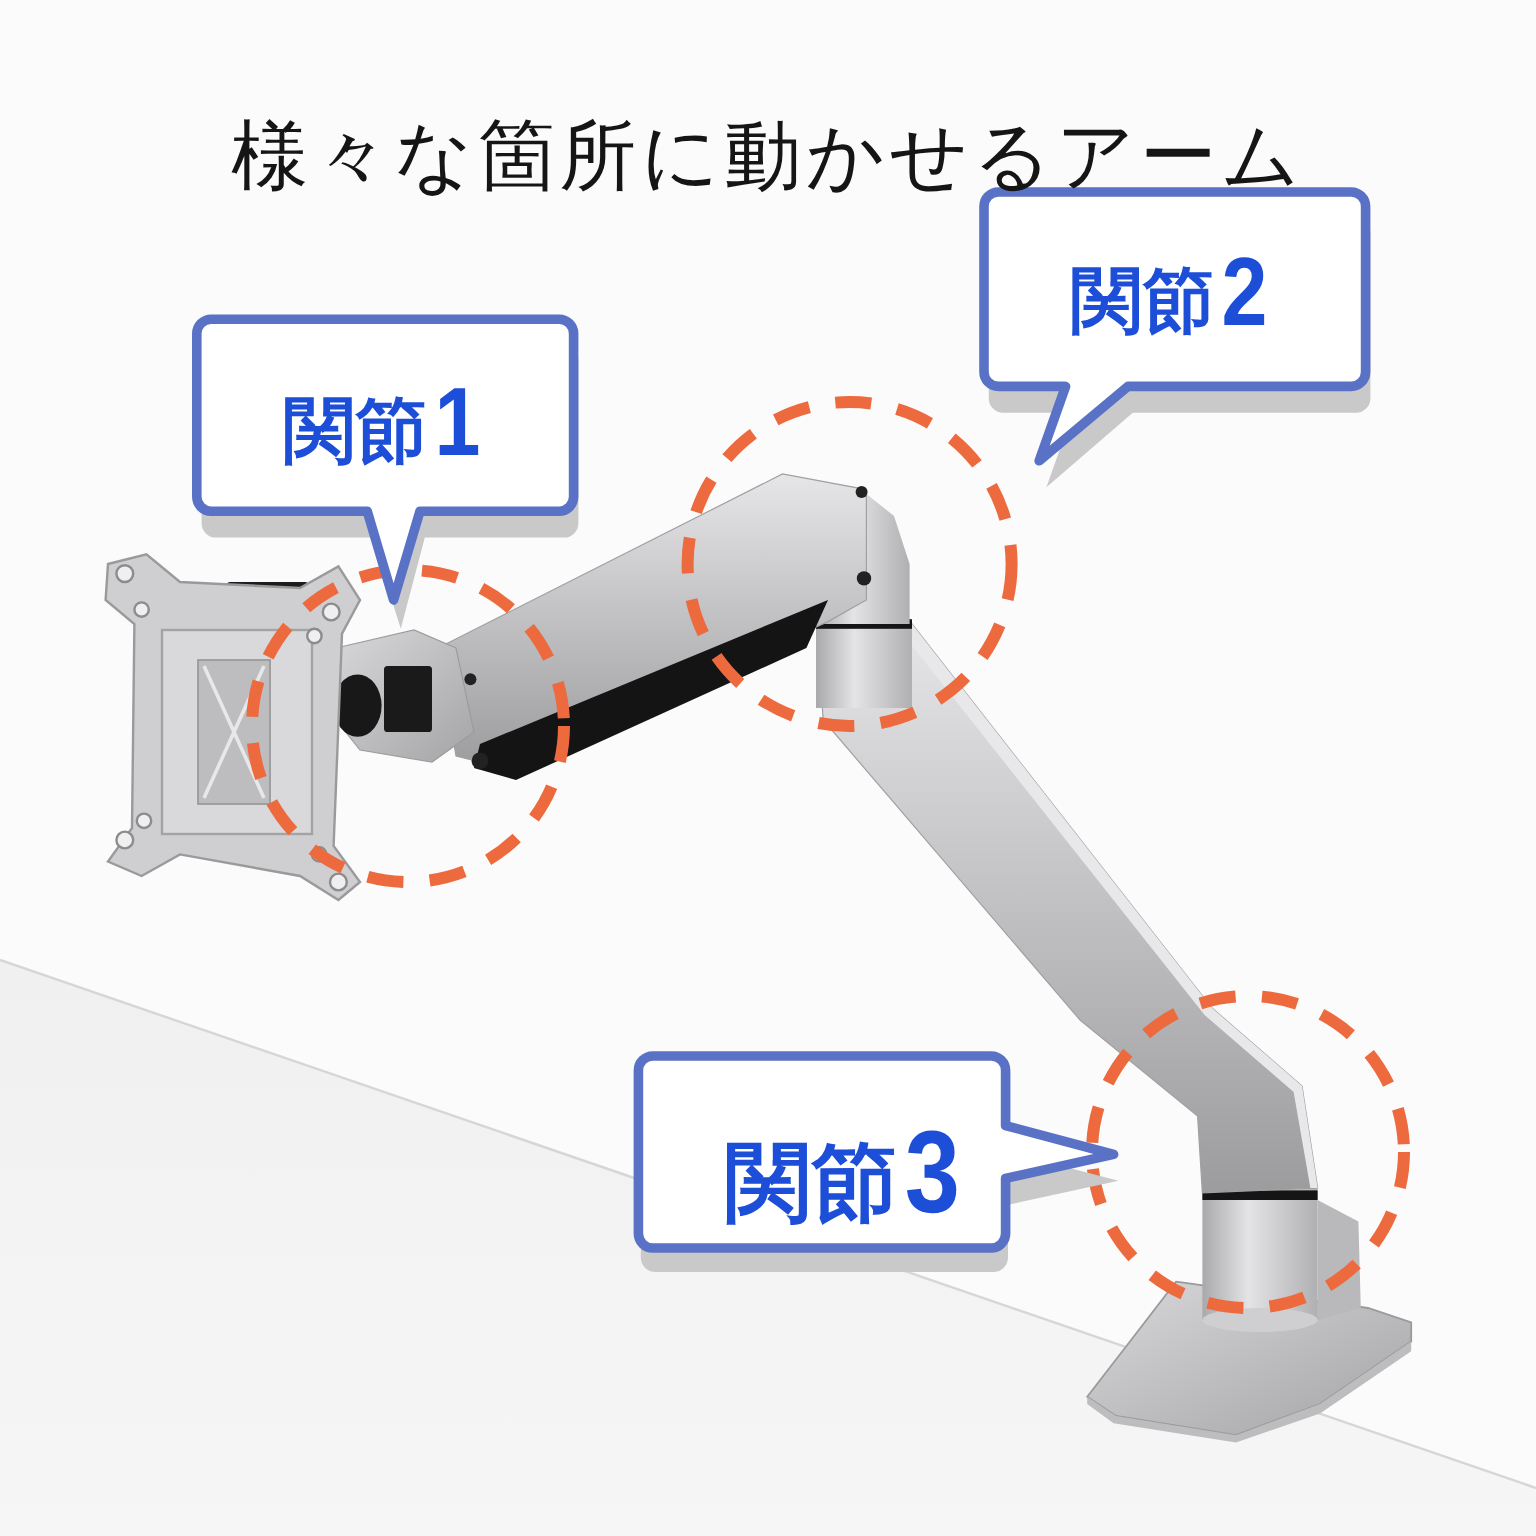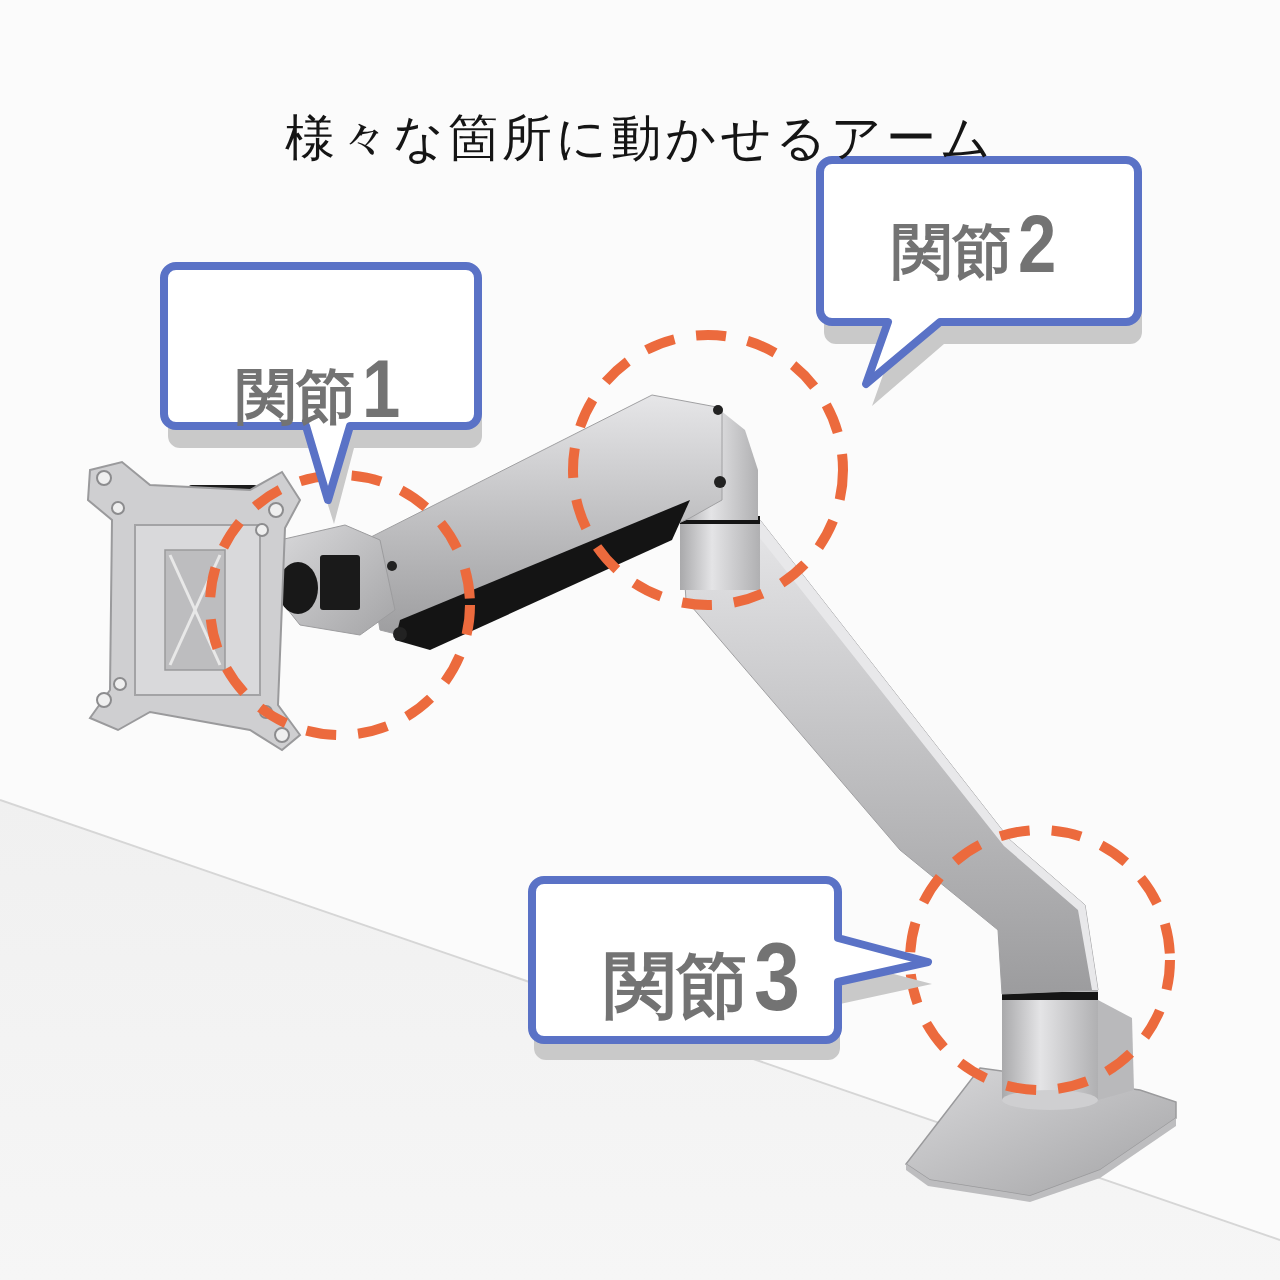--- a/index.html
+++ b/index.html
@@ -3,27 +3,27 @@
   <meta charset="utf-8">
   <style>
     html, body { margin: 0; padding: 0; }
     body {
       width: 1280px; height: 1280px; overflow: hidden; position: relative;
       background: #fbfbfb;
       font-family: "DejaVu Serif", serif;
     }
     .scene { position: absolute; left: 0; top: 0; width: 1280px; height: 1280px; }
     .title {
-      position: absolute; left: 0; top: 54px; width: 1280px; text-align: center;
+      position: absolute; left: 0; top: 38px; width: 1280px; text-align: center;
       font-family: "DejaVu Serif", "Liberation Serif", serif;
-      font-size: 50px; color: #151515; letter-spacing: 4px; line-height: 100px;
+      font-size: 64px; color: #151515; letter-spacing: 4px; line-height: 100px;
       font-weight: normal;
     }
     .bubble-label {
-      position: absolute; color: #737373;
+      position: absolute; color: #1d4ed8;
       font-family: "DejaVu Sans", "Liberation Sans", sans-serif;
       font-weight: bold; white-space: nowrap; line-height: 1;
     }
     .bubble-label .num {
       font-family: "Liberation Sans", "DejaVu Sans", sans-serif;
       font-size: 1.35em; font-weight: bold; margin-left: 6px;
       display: inline-block; transform: scaleX(0.85); transform-origin: left bottom;
     }
   </style>
 </head>
@@ -128,21 +128,21 @@
   </g>
 
   <g>
     <path d="M544,886 H826 a12,12 0 0 1 12,12 V946 L930,970 L838,990 V1034 a12,12 0 0 1 -12,12 H544 a12,12 0 0 1 -12,-12 V898 a12,12 0 0 1 12,-12 Z" fill="#c9c9c9" transform="translate(2,14)"></path>
     <path d="M544,880 H826 a12,12 0 0 1 12,12 V938 L928,962 L838,982 V1028 a12,12 0 0 1 -12,12 H544 a12,12 0 0 1 -12,-12 V892 a12,12 0 0 1 12,-12 Z" fill="#ffffff" stroke="#5a72c6" stroke-width="8" stroke-linejoin="round"></path>
   </g>
 </svg>
 
 <h1 class="title">様々な箇所に動かせるアーム</h1>
 
-<div class="bubble-label" style="left:236px; top:312px; font-size:60px;margin-top:37px;">
+<div class="bubble-label" style="left:236px; top:312px; font-size:60px;">
   <span>関節</span><span class="num">1</span>
 </div>
 
 <div class="bubble-label" style="left:892px; top:204px; font-size:60px;">
   <span>関節</span><span class="num">2</span>
 </div>
 
 <div class="bubble-label" style="left:604px; top:928px; font-size:72px;">
   <span>関節</span><span class="num">3</span>
 </div>

